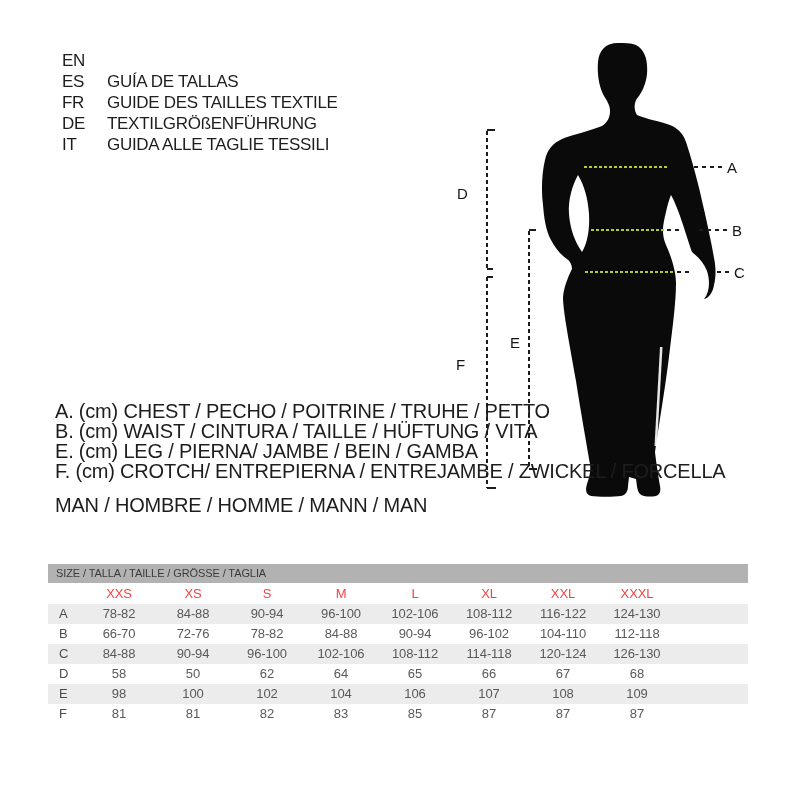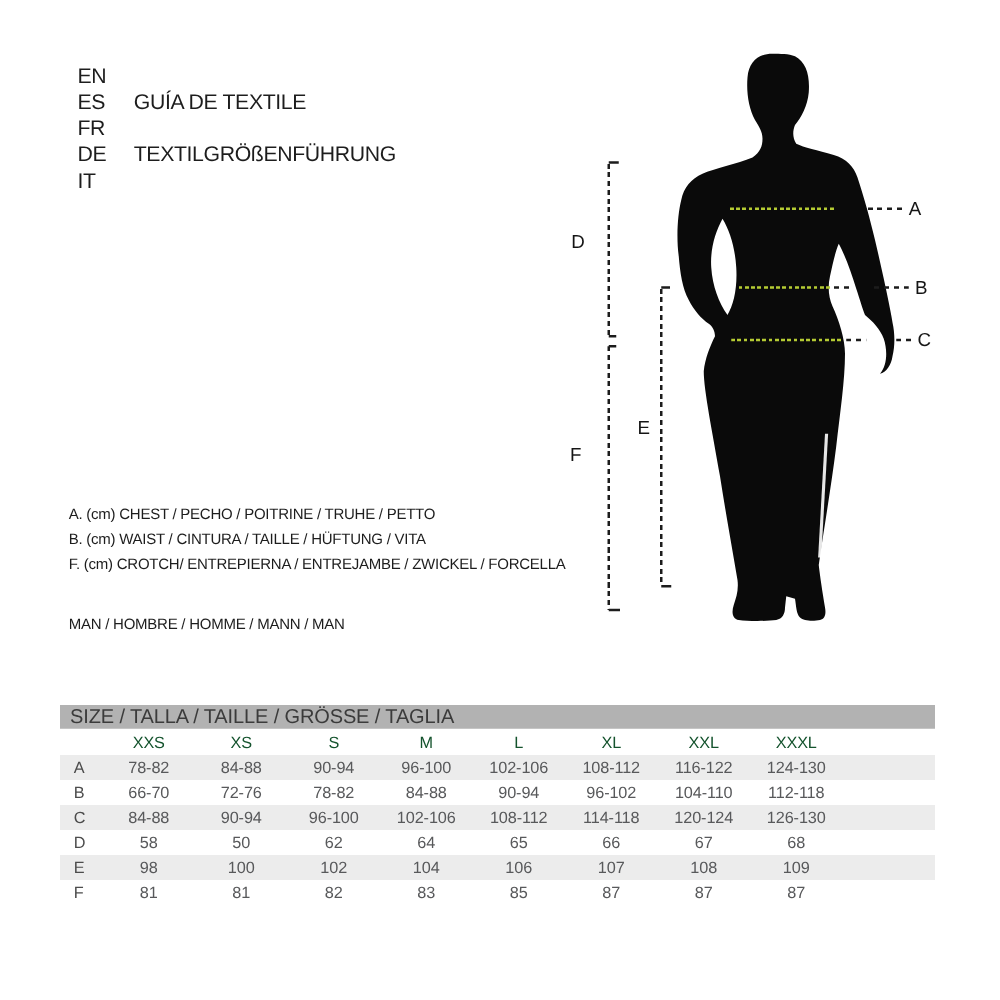--- a/index.html
+++ b/index.html
@@ -23,58 +23,60 @@
     background: repeating-linear-gradient(90deg, var(--accent, #b5cb33) 0 3px, transparent 3px 5px); }
   .dash-h { position: absolute; height: 2px;
     background: repeating-linear-gradient(90deg, var(--line, #1c1c1c) 0 4px, transparent 4px 8px); }
   .dash-v { position: absolute; width: 2px;
     background: repeating-linear-gradient(180deg, var(--line, #1c1c1c) 0 4px, transparent 4px 7px); }
   .tick { position: absolute; height: 2px; background: var(--line, #1c1c1c); }
   .mlabel { position: absolute; font-size: 15px; line-height: 15px; color: #151515; }
 
   
   .legend { position: absolute; left: 55px; top: 401px;
-            font-size: 12px; color: #1d1d1d; letter-spacing: -0.2px; }
+            font-size: 20px; color: #1d1d1d; letter-spacing: -0.2px; }
   .legend-line { height: 20px; line-height: 20px; white-space: nowrap; }
-  .gender-line { margin-top: 28px; height: 20px; line-height: 20px; }
+  .gender-line { margin-top: 14px; height: 20px; line-height: 20px; }
 
   
   .sizetable { position: absolute; left: 48px; top: 564px; width: 700px;
                font-size: 13px; color: #58595b; letter-spacing: -0.1px; }
   .size-bar { height: 19px; line-height: 19px; background: var(--bar, #b2b2b2);
-              color: #3b3b3b; padding-left: 8px; font-size: 16px; }
+              color: #3b3b3b; padding-left: 8px; font-size: 11px; }
   .trow { display: flex; height: 20px; line-height: 20px; text-align: center; }
-  .thead-row { height: 21px; line-height: 21px; color: #14532d; }
+  .thead-row { height: 21px; line-height: 21px; color: #ef4444; }
   .trow .lbl { width: 34px; text-align: left; padding-left: 11px; box-sizing: border-box; color: #4c4c4c; }
   .trow .cell { width: 74px; }
   .trow .fill { flex: 1; }
   .stripe { background: var(--stripe, #ececec); }
 </style>
 </head>
 <body>
 
 <div class="page">
 
   <div class="lang-list">
     <div class="lang-row">
       <span class="lang-code">EN</span>
     </div>
     <div class="lang-row">
       <span class="lang-code">ES</span>
-      <span>GUÍA DE TEXTILE</span>
+      <span>GUÍA DE TALLAS</span>
     </div>
     <div class="lang-row">
       <span class="lang-code">FR</span>
+      <span>GUIDE DES TAILLES TEXTILE</span>
     </div>
     <div class="lang-row">
       <span class="lang-code">DE</span>
       <span>TEXTILGRÖßENFÜHRUNG</span>
     </div>
     <div class="lang-row">
       <span class="lang-code">IT</span>
+      <span>GUIDA ALLE TAGLIE TESSILI</span>
     </div>
   </div>
 
   <svg class="fig-svg" viewBox="0 0 800 800" aria-hidden="true">
     <path fill="#0a0a0a" d="
       M 618 43
       C 606 43 599 50 598 62
       C 597 74 599 87 604 96
       C 607 101 610 105 610 111
       C 610 117 608 122 602 126
@@ -152,20 +154,21 @@
   <span class="mlabel" style="left:456px; top:357px;">F</span>
 
   <div class="dash-v" style="left:528px; top:231px; height:237px;"></div>
   <div class="tick" style="left:529px; top:229px; width:7px;"></div>
   <div class="tick" style="left:529px; top:468px; width:8px;"></div>
   <span class="mlabel" style="left:510px; top:335px;">E</span>
 
   <div class="legend">
     <div class="legend-line">A. (cm) CHEST / PECHO / POITRINE / TRUHE / PETTO</div>
     <div class="legend-line">B. (cm) WAIST / CINTURA / TAILLE / HÜFTUNG / VITA</div>
+    <div class="legend-line">E. (cm) LEG / PIERNA/ JAMBE / BEIN / GAMBA</div>
     <div class="legend-line">F. (cm) CROTCH/ ENTREPIERNA / ENTREJAMBE / ZWICKEL / FORCELLA</div>
     <div class="gender-line">MAN / HOMBRE / HOMME / MANN / MAN</div>
   </div>
 
   <div class="sizetable">
     <div class="size-bar">SIZE / TALLA / TAILLE / GRÖSSE / TAGLIA</div>
     <div class="trow thead-row" id="table-head">
         <div class="lbl"></div>
         <div class="cell">XXS</div>
         <div class="cell">XS</div>

